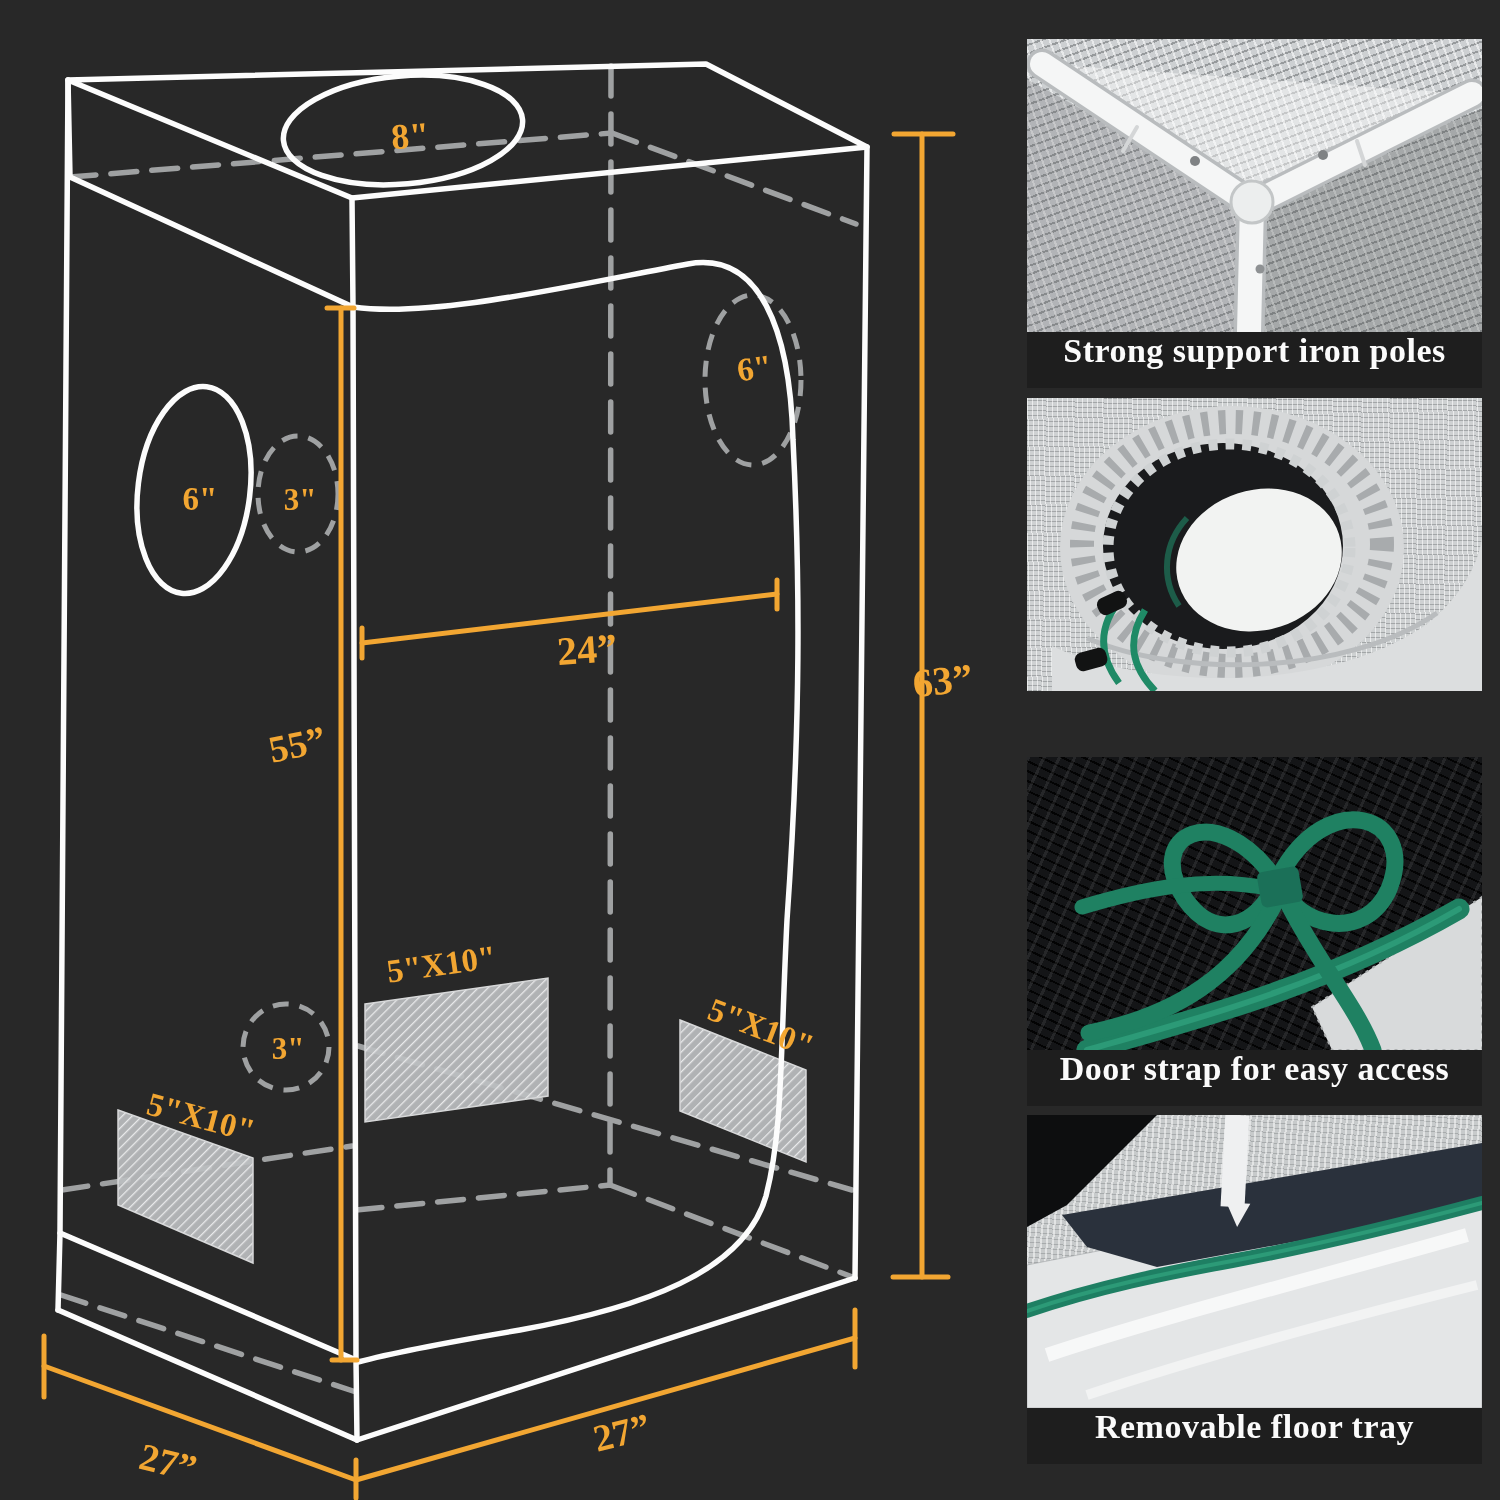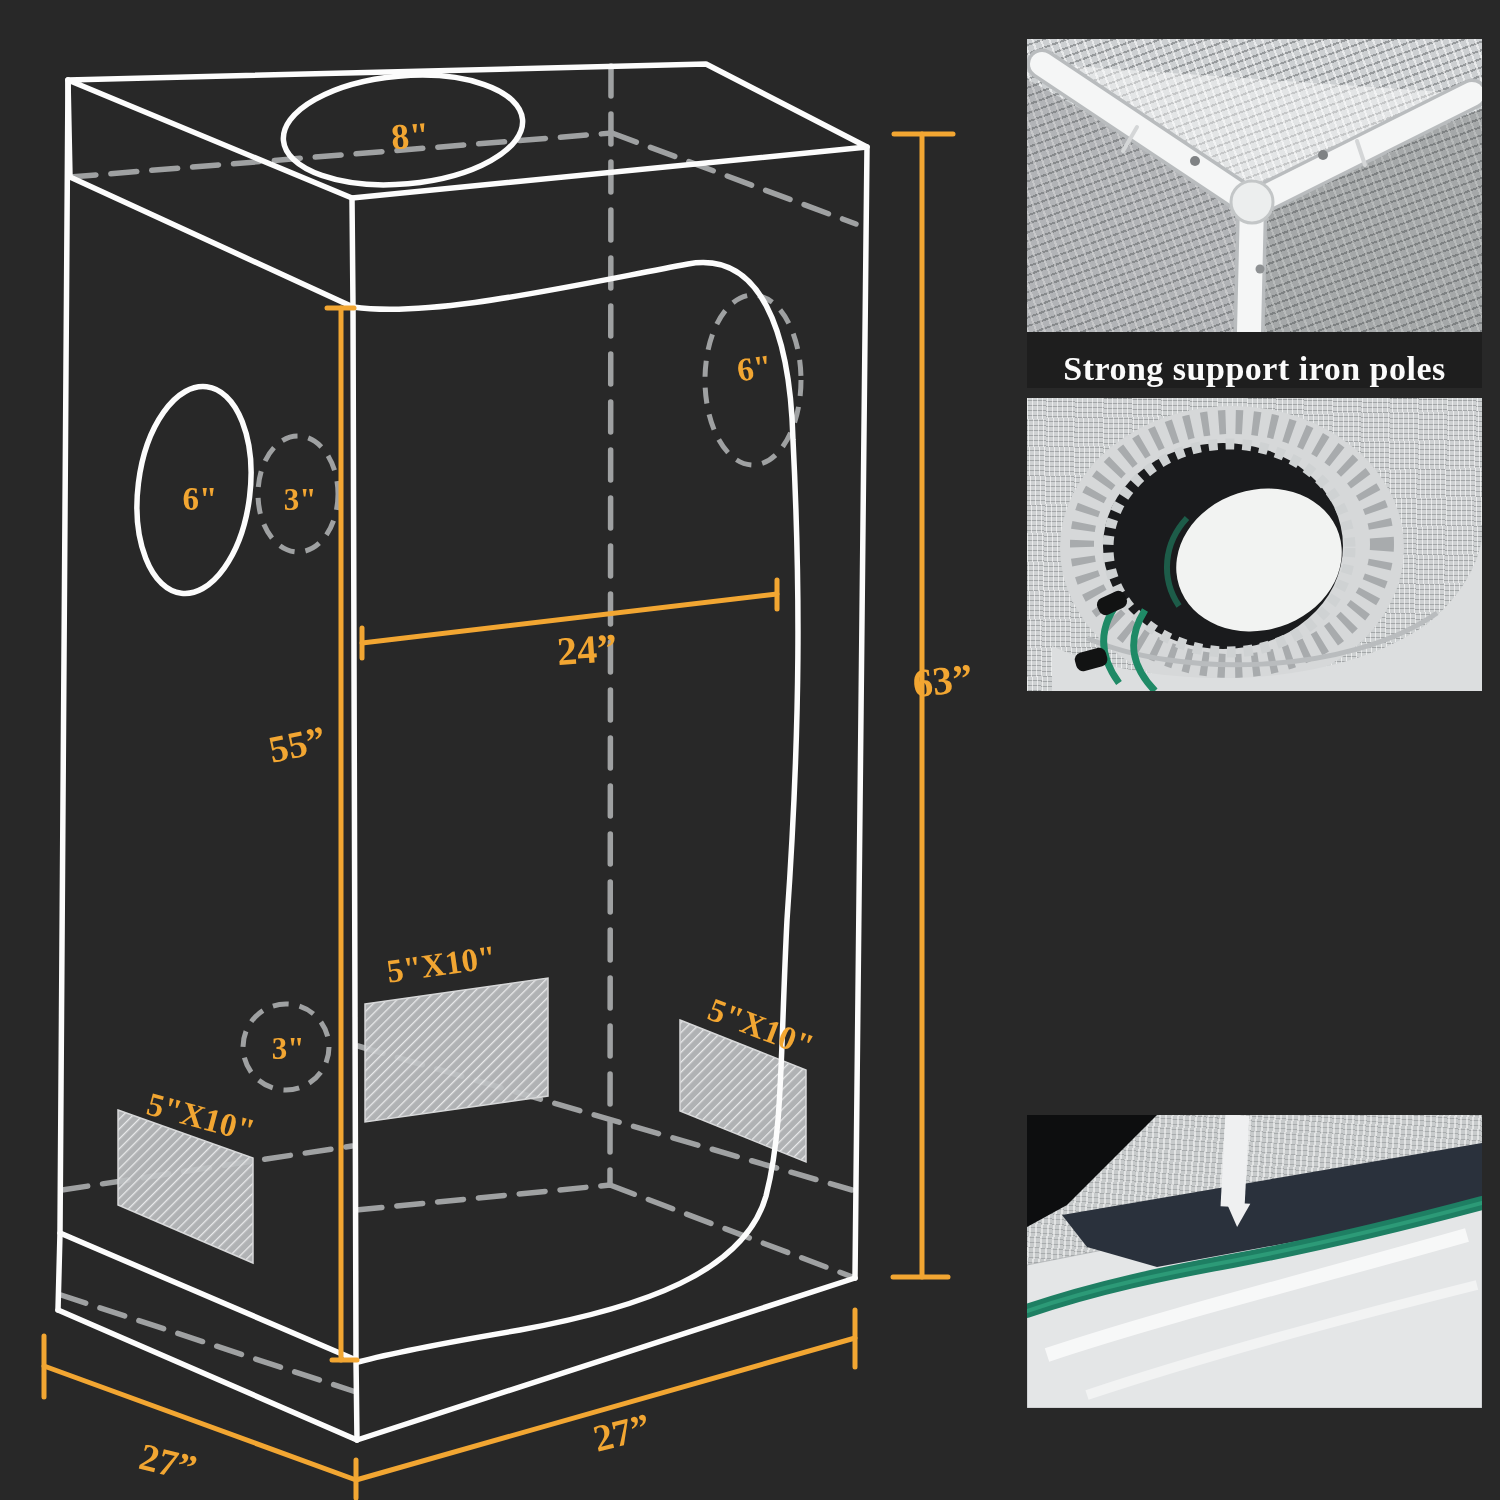--- a/index.html
+++ b/index.html
@@ -3,21 +3,21 @@
 <meta charset="utf-8">
 <style>
   html,body{margin:0;padding:0;background:#282828;}
   #stage{position:relative;width:1500px;height:1500px;background:#282828;overflow:hidden;
          font-family:"Liberation Serif", serif;}
   #diagram-svg{position:absolute;left:0;top:0;}
   .panel{position:absolute;left:1027px;width:455px;}
   .photo{position:relative;width:455px;height:293px;overflow:hidden;}
   .photo svg{position:absolute;left:0;top:0;}
   .caption{width:455px;height:56px;background:#1e1e1e;color:#fbfbfb;
-           display:flex;align-items:flex-end;justify-content:center;
+           display:flex;align-items:flex-start;justify-content:center;
            font-weight:bold;font-size:34px;letter-spacing:.5px;white-space:nowrap;}
   
   .mesh-coarse{background-color:#cdd0d2;background-image:
      repeating-linear-gradient(70deg, rgba(255,255,255,.55) 0 2px, rgba(0,0,0,0) 2px 8px),
      repeating-linear-gradient(-20deg, rgba(96,100,102,.5) 0 2px, rgba(0,0,0,0) 2px 8px);}
   .mesh-fine{background-color:#ced1d2;background-image:
      repeating-linear-gradient(88deg, rgba(255,255,255,.6) 0 1px, rgba(0,0,0,0) 1px 5px),
      repeating-linear-gradient(2deg, rgba(110,114,116,.45) 0 1px, rgba(0,0,0,0) 1px 5px);}
   .fabric-dark{background-color:#141517;background-image:
      repeating-linear-gradient(115deg, rgba(255,255,255,.08) 0 3px, rgba(0,0,0,0) 3px 14px),
@@ -162,33 +162,57 @@
             <path d="M95,200 C70,228 72,258 92,285"></path>
             <path d="M118,212 C98,244 106,270 128,293"></path>
           </g>
           <rect x="70" y="196" width="30" height="18" rx="7" fill="#121313" transform="rotate(-25 85 205)"></rect>
           <rect x="48" y="252" width="32" height="19" rx="7" fill="#121313" transform="rotate(-15 64 261)"></rect>
         </g>
       </svg>
     </div>
   </div>
 
+  <div class="panel" style="top:757px">
+    <div class="photo fabric-dark">
+      <svg width="455" height="293" viewBox="0 0 455 293">
+        <polygon points="285,250 455,140 455,293 305,293" fill="#d8dadb"></polygon>
+        <polygon points="285,250 455,140 455,293 305,293" fill="none" stroke="#aeb1b2" stroke-width="2" stroke-dasharray="3 5"></polygon>
+        <g stroke="#1f8162" fill="none" stroke-linecap="round">
+          <path d="M60,293 C170,262 300,228 432,152" stroke-width="21"></path>
+          <path d="M60,293 C170,262 300,228 432,152" stroke="#2c9a77" stroke-width="6"></path>
+          <path d="M248,122 C190,40 115,78 158,142 C190,188 232,166 248,128" stroke-width="17"></path>
+          <path d="M252,120 C300,28 392,58 362,132 C338,186 270,170 254,128" stroke-width="17"></path>
+          <path d="M244,132 C180,118 115,132 55,150" stroke-width="15"></path>
+          <path d="M250,142 C212,218 150,258 62,276" stroke-width="17"></path>
+          <path d="M260,144 C292,208 330,250 346,293" stroke-width="17"></path>
+        </g>
+        <rect x="232" y="112" width="42" height="36" rx="6" fill="#1b7058" transform="rotate(-10 253 130)"></rect>
+      </svg>
+    </div>
+    <div class="caption">
+      <span>Door strap for easy access</span>
+    </div>
+  </div>
 
   <div class="panel" style="top:1115px">
     <div class="photo mylar">
       <svg width="455" height="293" viewBox="0 0 455 293">
         <polygon points="0,150 455,60 455,293 0,293" fill="#e4e6e7"></polygon>
         <polygon points="0,150 455,60 455,293 0,293" fill="none" stroke="rgba(150,154,156,.5)" stroke-width="1"></polygon>
         <path d="M20,240 C140,200 300,160 440,120" stroke="rgba(255,255,255,.7)" stroke-width="14" fill="none"></path>
         <path d="M60,280 C180,240 330,200 450,170" stroke="rgba(255,255,255,.5)" stroke-width="10" fill="none"></path>
         <polygon points="35,100 455,28 455,92 130,152 60,132" fill="#2a313c"></polygon>
         <polygon points="0,0 130,0 40,90 0,112" fill="#0d0e0f"></polygon>
         <g fill="none" stroke-linecap="round">
           <path d="M0,196 C70,172 140,158 205,146 C290,130 380,108 455,88" stroke="#1e7f63" stroke-width="14"></path>
           <path d="M0,196 C70,172 140,158 205,146 C290,130 380,108 455,88" stroke="#2c9a77" stroke-width="4"></path>
         </g>
         <rect x="196" y="0" width="24" height="92" fill="#eff0f1" transform="rotate(3 208 45)"></rect>
         <polygon points="199,88 223,88 211,112" fill="#eff0f1" transform="rotate(3 211 95)"></polygon>
       </svg>
     </div>
+    <div class="caption">
+      <span>Removable floor tray</span>
+    </div>
   </div>
 
 </div>
 
 </body></html>

